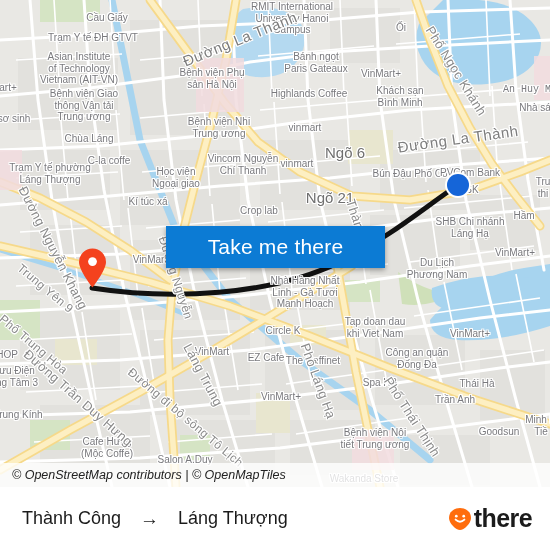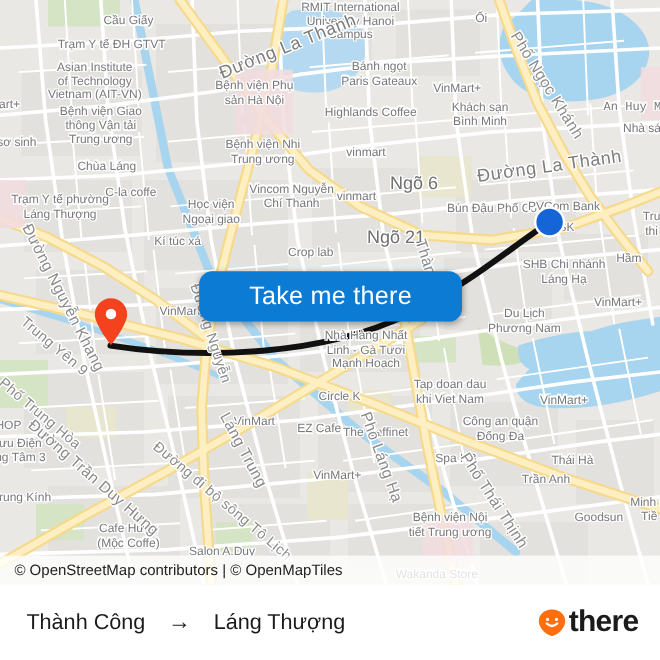--- a/index.html
+++ b/index.html
@@ -41,37 +41,37 @@
     position:absolute;left:78px;top:248px;width:29px;height:40px;
   }
   #dest-marker{
     position:absolute;left:444px;top:171px;width:28px;height:28px;
   }
 
   
   #take-me-there{
     position:absolute;left:166px;top:226px;width:219px;height:42px;
     background:#0c7bd4;
-    border:0;border-radius:11px;
+    border:0;border-radius:0;
     color:#ffffff;
     font-family:"Liberation Sans",sans-serif;
     font-size:21px;
     letter-spacing:.2px;
     cursor:pointer;
     box-shadow:0 2px 5px rgba(0,0,0,.35);
     display:flex;align-items:center;justify-content:center;
     padding:0;
   }
 
   
   #attribution{
     position:absolute;left:0;top:463px;width:550px;height:24px;
     background:rgba(255,255,255,.78);
     display:flex;align-items:center;
-    padding-left:12px;box-sizing:border-box;
+    padding-left:12px;box-sizing:border-box;font-style:italic;
   }
   #attribution span{
     font-size:12.5px;color:#222;font-family:"Liberation Sans",sans-serif;
     white-space:pre;
   }
 
   
   #footer{
     position:absolute;left:0;top:487px;width:550px;height:63px;
     background:#ffffff;
@@ -328,21 +328,21 @@
         <div class="maplabel street" style="left: 53px; top: 248px; font-size: 13px; transform: translate(-50%, -50%) rotate(63deg);">Đường Nguyễn Khang</div>
         <div class="maplabel street" style="left: 175px; top: 278px; font-size: 12px; transform: translate(-50%, -50%) rotate(72deg);">Đường Nguyễn</div>
         <div class="maplabel street" style="left: 45px; top: 289px; font-size: 12px; transform: translate(-50%, -50%) rotate(40deg);">Trung Yên 9</div>
         <div class="maplabel street" style="left: 33px; top: 345px; font-size: 12px; transform: translate(-50%, -50%) rotate(40deg);">Phố Trung Hòa</div>
         <div class="maplabel street" style="left: 78px; top: 398px; font-size: 13px; transform: translate(-50%, -50%) rotate(41deg);">Đường Trần Duy Hưng</div>
         <div class="maplabel street" style="left: 203px; top: 375px; font-size: 13px; transform: translate(-50%, -50%) rotate(62deg);">Láng Trung</div>
         <div class="maplabel street" style="left: 185px; top: 418px; font-size: 12px; transform: translate(-50%, -50%) rotate(40deg);">Đường đi bộ sông Tô Lịch</div>
         <div class="maplabel street" style="left: 318px; top: 381px; font-size: 13px; transform: translate(-50%, -50%) rotate(70deg);">Phố Láng Hạ</div>
         <div class="maplabel street" style="left: 412px; top: 417px; font-size: 13px; transform: translate(-50%, -50%) rotate(57deg);">Phố Thái Thịnh</div>
         <div class="maplabel street" style="left: 356px; top: 218px; font-size: 13px; transform: translate(-50%, -50%) rotate(72deg);">Thành</div>
-        <div class="maplabel poi" style="left: 401px; top: 16px; font-size: 10px; transform: translate(-50%, -50%);">Ối</div>
+        <div class="maplabel poi" style="left: 401px; top: 28px; font-size: 10px; transform: translate(-50%, -50%);">Ối</div>
       </div>
 
     <div id="origin-marker">
       <svg viewBox="0 0 29 40" width="29" height="40">
         <path d="M14.5 39.5 C14.5 39.5 28 22.5 28 14 A13.5 13.5 0 1 0 1 14 C1 22.5 14.5 39.5 14.5 39.5 Z" fill="#f4421e"></path>
         <circle cx="14.5" cy="13.6" r="4.4" fill="#ffffff"></circle>
       </svg>
     </div>
 
     <div id="dest-marker">

